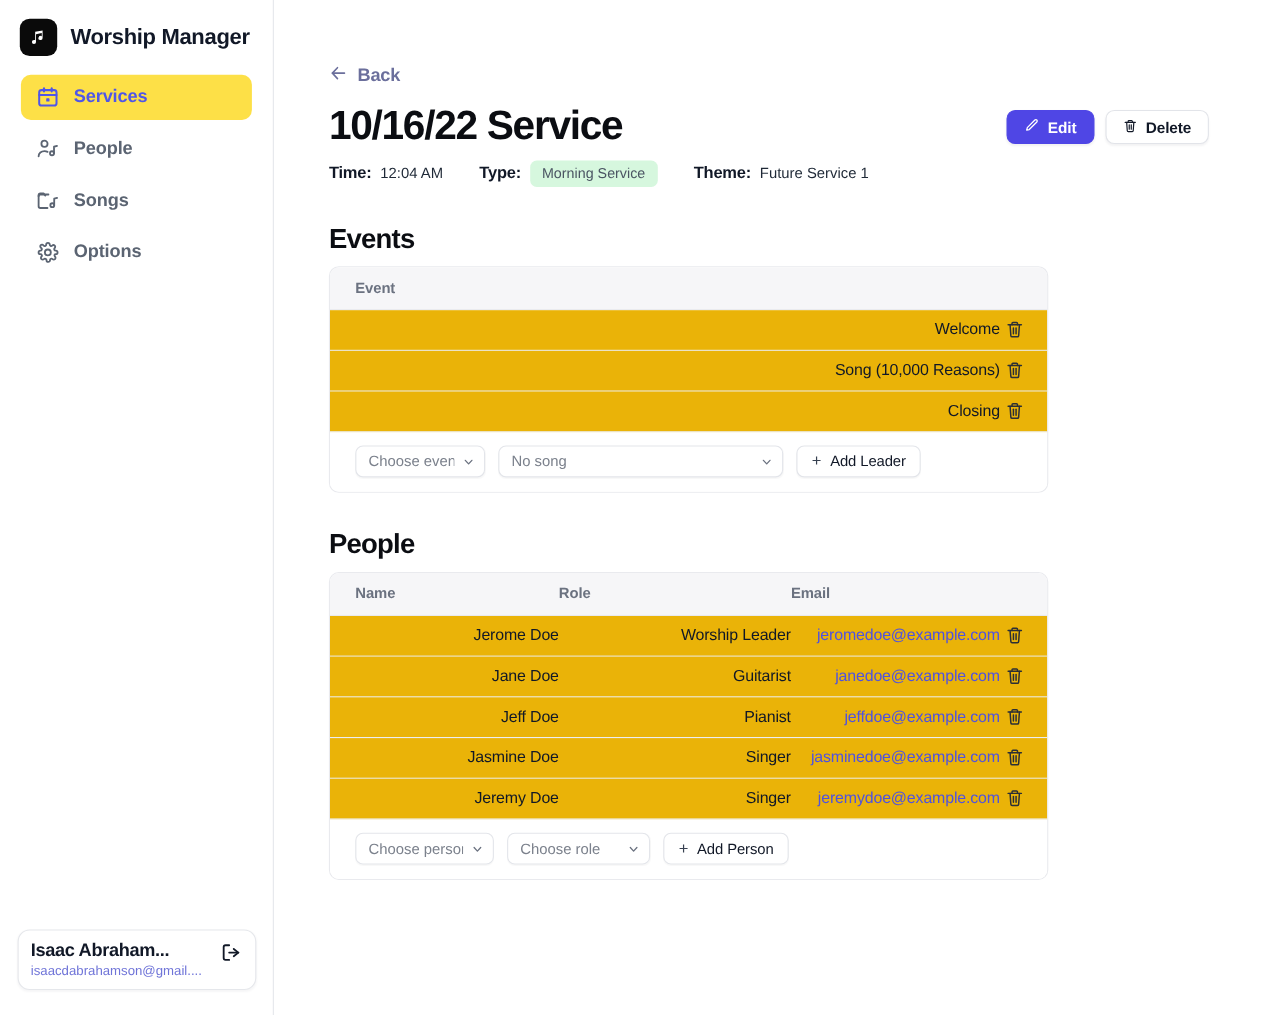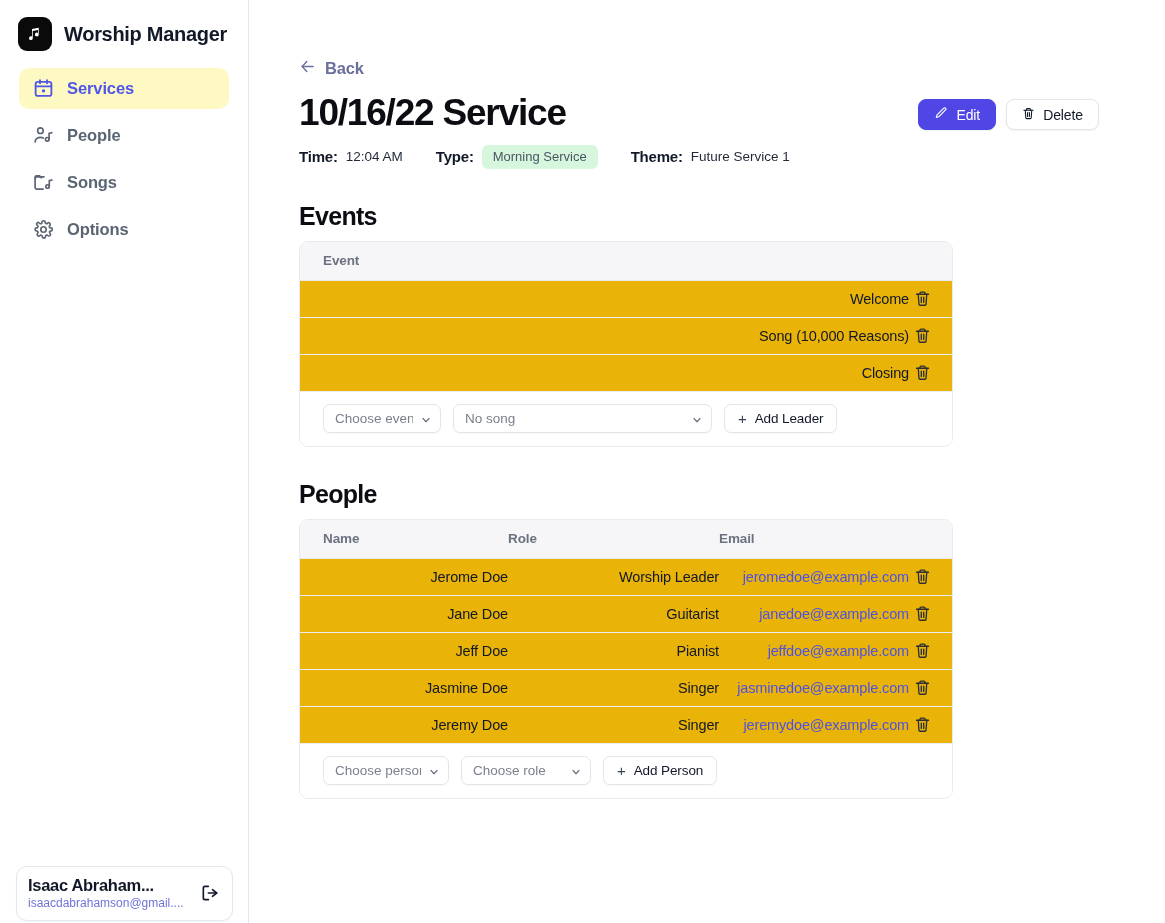--- a/index.html
+++ b/index.html
@@ -58,39 +58,37 @@
     margin-bottom: 6px;
     color: #5b6472;
     cursor: pointer;
   }
   .nav-item .nav-label {
     font-size: 16.5px;
     font-weight: 700;
     letter-spacing: -0.1px;
   }
   .nav-item.active {
-    background: #fef9c3;
+    background: #fde047;
     color: #4f56e8;
-    border-radius: 10px;
   }
   .nav-item.active .nav-label { color: #4f56e8; }
   .nav-icon { width: 21px; height: 21px; display: block; flex: 0 0 21px; }
 
   
   .profile-card {
     position: absolute;
     left: 16px;
-    bottom: 2px;
+    bottom: 23px;
     width: 217px;
     border: 1px solid #e5e7eb;
     border-radius: 11px;
     background: #fff;
     padding: 9px 11px 10px 11px;
     display: flex;
-    align-items: center;
     gap: 6px;
     box-shadow: 0 1px 2px rgba(16,24,40,0.04);
   }
   .profile-text { min-width: 0; flex: 1 1 auto; overflow: hidden; }
   .profile-name {
     font-size: 16.5px;
     font-weight: 700;
     letter-spacing: -0.3px;
     color: #111827;
     white-space: nowrap;
@@ -148,21 +146,21 @@
 
   .btn {
     display: inline-flex;
     align-items: center;
     justify-content: center;
     gap: 8px;
     height: 31px;
     padding: 0 15px;
     border-radius: 8px;
     font-size: 14px;
-    font-weight: 400;
+    font-weight: 700;
     letter-spacing: -0.1px;
     cursor: pointer;
     border: 1px solid transparent;
     background: #fff;
   }
   .btn-primary {
     background: #4f46e5;
     color: #fff;
     border-color: #4f46e5;
     box-shadow: 0 1px 2px rgba(16,24,40,0.06);

